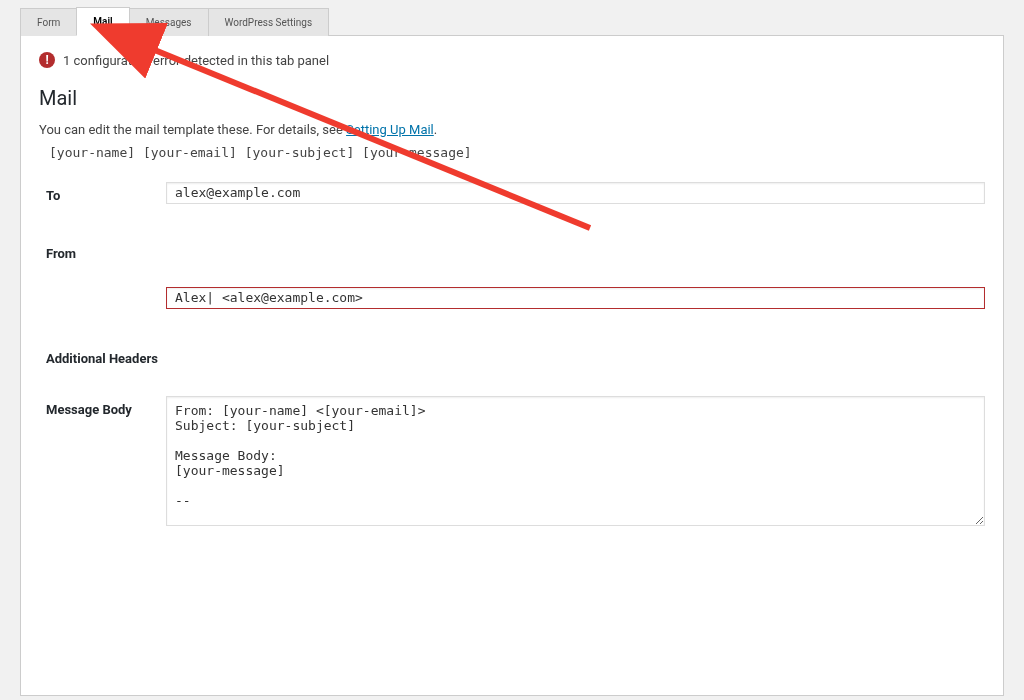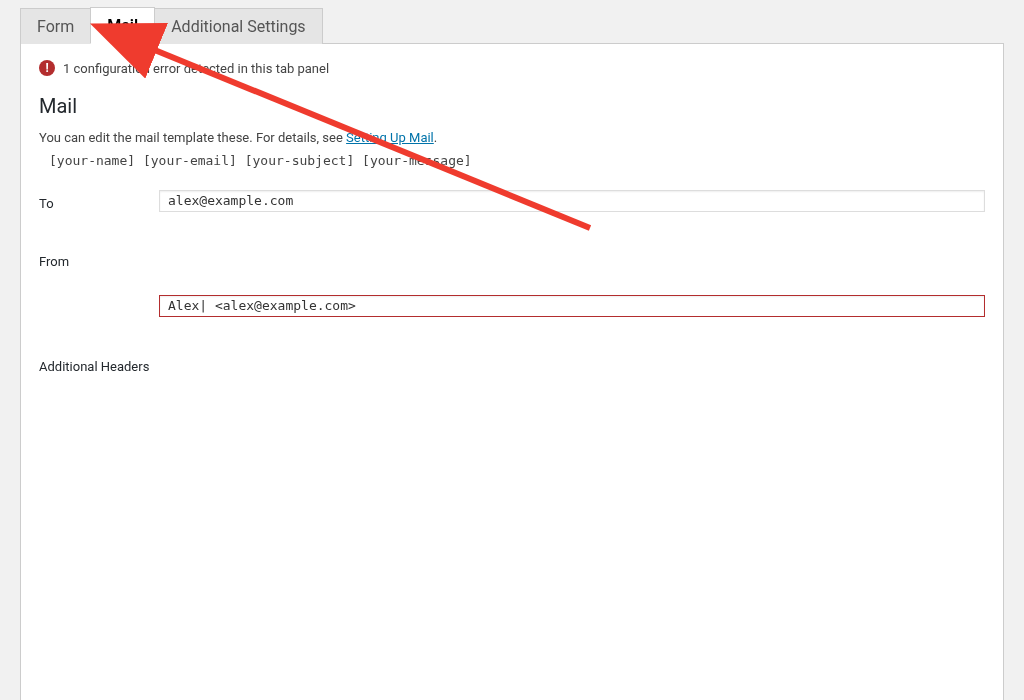--- a/index.html
+++ b/index.html
@@ -23,21 +23,21 @@
     display: flex;
     align-items: flex-end;
     border-bottom: 1px solid #ccc;
   }
   .tab {
     border: 1px solid #ccc;
     border-bottom: none;
     background: #e5e5e5;
     padding: 8px 16px;
     margin-right: 0;
-    font-size: 16px;
+    font-size: 10px;
     color: #555;
     cursor: pointer;
     position: relative;
     top: 1px;
     margin-left: -1px;
   }
   .tab:first-child { margin-left: 0; }
   .tab.active {
     background: #fff;
     color: #000;
@@ -89,23 +89,24 @@
   
   .row {
     display: flex;
     align-items: flex-start;
     margin-bottom: 36px;
   }
   .row .label {
     width: 120px;
     flex: 0 0 120px;
     font-size: 13px;
-    font-weight: 400;
+    font-weight: 700;
     color: #23282d;
     padding-top: 6px;
+    margin-left: 7px;
   }
   .row .control { flex: 1; }
 
   input.text, textarea.text {
     width: 100%;
     border: 1px solid #ddd;
     box-shadow: inset 0 1px 2px rgba(0,0,0,.07);
     padding: 6px 8px;
     font-family: Consolas, Menlo, monospace;
     font-size: 13px;
@@ -126,21 +127,22 @@
   }
 </style>
 </head>
 <body>
 
 <div class="wrap">
 
   <div class="tabs">
     <div class="tab">Form</div>
     <div class="tab active">Mail</div>
-    <div class="tab">Additional Settings</div>
+    <div class="tab">Messages</div>
+    <div class="tab">WordPress Settings</div>
   </div>
 
   <div class="panel">
 
     <div class="config-error">
       <span class="err-icon">!</span>
       <span>1 configuration error detected in this tab panel</span>
     </div>
 
     <h3 class="section-title">Mail</h3>
@@ -162,20 +164,32 @@
       <div class="control">
         <input class="text error" type="text" value="Alex| &lt;alex@example.com&gt;" style="">
       </div>
     </div>
 
 
     <div class="row" style="margin-bottom:30px;justify-content:space-between;">
       <div class="label">Additional Headers</div>
     </div>
 
+    <div class="row" style="margin-bottom:0;">
+      <div class="label">Message Body</div>
+      <div class="control">
+        <textarea class="text tall" rows="8" style="">From: [your-name] &lt;[your-email]&gt;
+Subject: [your-subject]
+
+Message Body:
+[your-message]
+
+--</textarea>
+      </div>
+    </div>
 
   </div>
 </div>
 
 <svg class="arrow-layer" width="1024" height="700">
   <defs>
     <marker id="ah" markerWidth="14" markerHeight="14" refX="3" refY="5" orient="auto">
       <polygon points="0,0 12,5 0,10" fill="#ef3b2e"></polygon>
     </marker>
   </defs>

